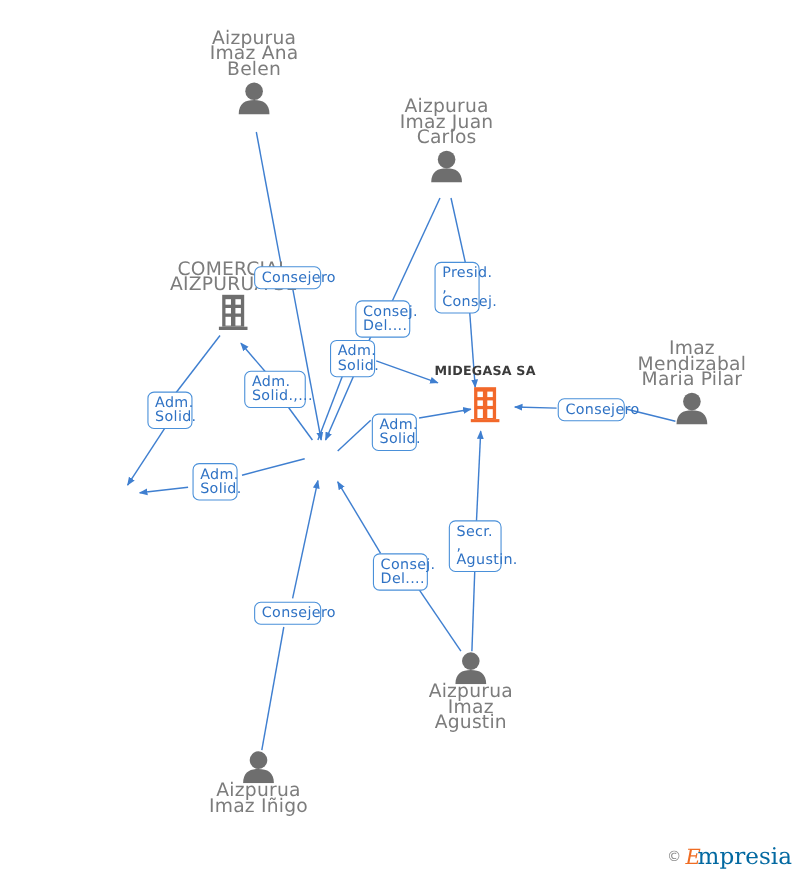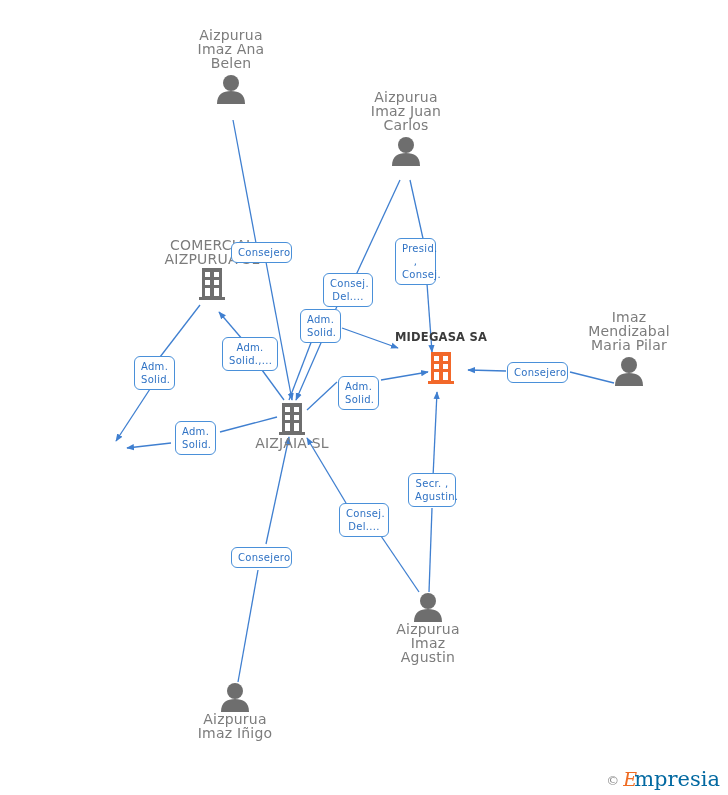--- a/index.html
+++ b/index.html
@@ -29,21 +29,21 @@
     text-align: center;
     width: 120px;
     margin-left: -60px;
   }
   .node .glyph {
     display: block;
     line-height: 0;
   }
   .node .label {
     display: block;
-    font-size: 14px;
+    font-size: 17px;
     color: #7c7c7c;
     line-height: 14px;
     letter-spacing: 0.2px;
     white-space: pre-line;
   }
   .node.person .label {
     margin-bottom: 4px;
   }
   .node.company .label {
     margin-top: 1px;
@@ -54,23 +54,22 @@
     font-size: 11.5px;
     margin-bottom: 6px;
   }
   .badge {
     position: absolute;
     box-sizing: border-box;
     background: #ffffff;
     border: 1px solid #4a90d9;
     border-radius: 6px;
     color: #2f72c4;
-    font-size: 10px;
+    font-size: 13px;
     line-height: 13px;
-    text-align: center;
     padding: 3px 6px;
     white-space: pre-line;
     letter-spacing: 0.3px;
     box-shadow: 0 0 0 0 rgba(0,0,0,0);
   }
   .watermark {
     position: absolute;
     right: 8px;
     bottom: 5px;
     display: flex;
@@ -216,37 +215,20 @@
 Mendizabal
 Maria Pilar</span>
     <span class="glyph">
       <svg width="34" height="30" viewBox="0 0 34 30" xmlns="http://www.w3.org/2000/svg">
         <circle cx="17" cy="9" r="8" fill="#6e6e6e"></circle>
         <path d="M3 30 C3 20 9 17 17 17 C25 17 31 20 31 30 Z" fill="#6e6e6e"></path>
       </svg>
     </span>
   </div>
 
-  <div class="node company" style="left:292px; top:401px;">
-    <span class="glyph">
-      <svg width="30" height="34" viewBox="0 0 30 34" xmlns="http://www.w3.org/2000/svg">
-        <rect x="5" y="2" width="20" height="29" fill="#6e6e6e"></rect>
-        <rect x="2" y="31" width="26" height="3" fill="#6e6e6e"></rect>
-        <g fill="#ffffff">
-          <rect x="8" y="6" width="5" height="5"></rect>
-          <rect x="17" y="6" width="5" height="5"></rect>
-          <rect x="8" y="14" width="5" height="5"></rect>
-          <rect x="17" y="14" width="5" height="5"></rect>
-          <rect x="8" y="22" width="5" height="8"></rect>
-          <rect x="17" y="22" width="5" height="8"></rect>
-        </g>
-      </svg>
-    </span>
-    <span class="label">AIZJAIA SL</span>
-  </div>
 
 
   <div class="node person" style="left:428px; top:592px;">
     <span class="glyph">
       <svg width="34" height="30" viewBox="0 0 34 30" xmlns="http://www.w3.org/2000/svg">
         <circle cx="17" cy="9" r="8" fill="#6e6e6e"></circle>
         <path d="M3 30 C3 20 9 17 17 17 C25 17 31 20 31 30 Z" fill="#6e6e6e"></path>
       </svg>
     </span>
     <span class="label">Aizpurua

